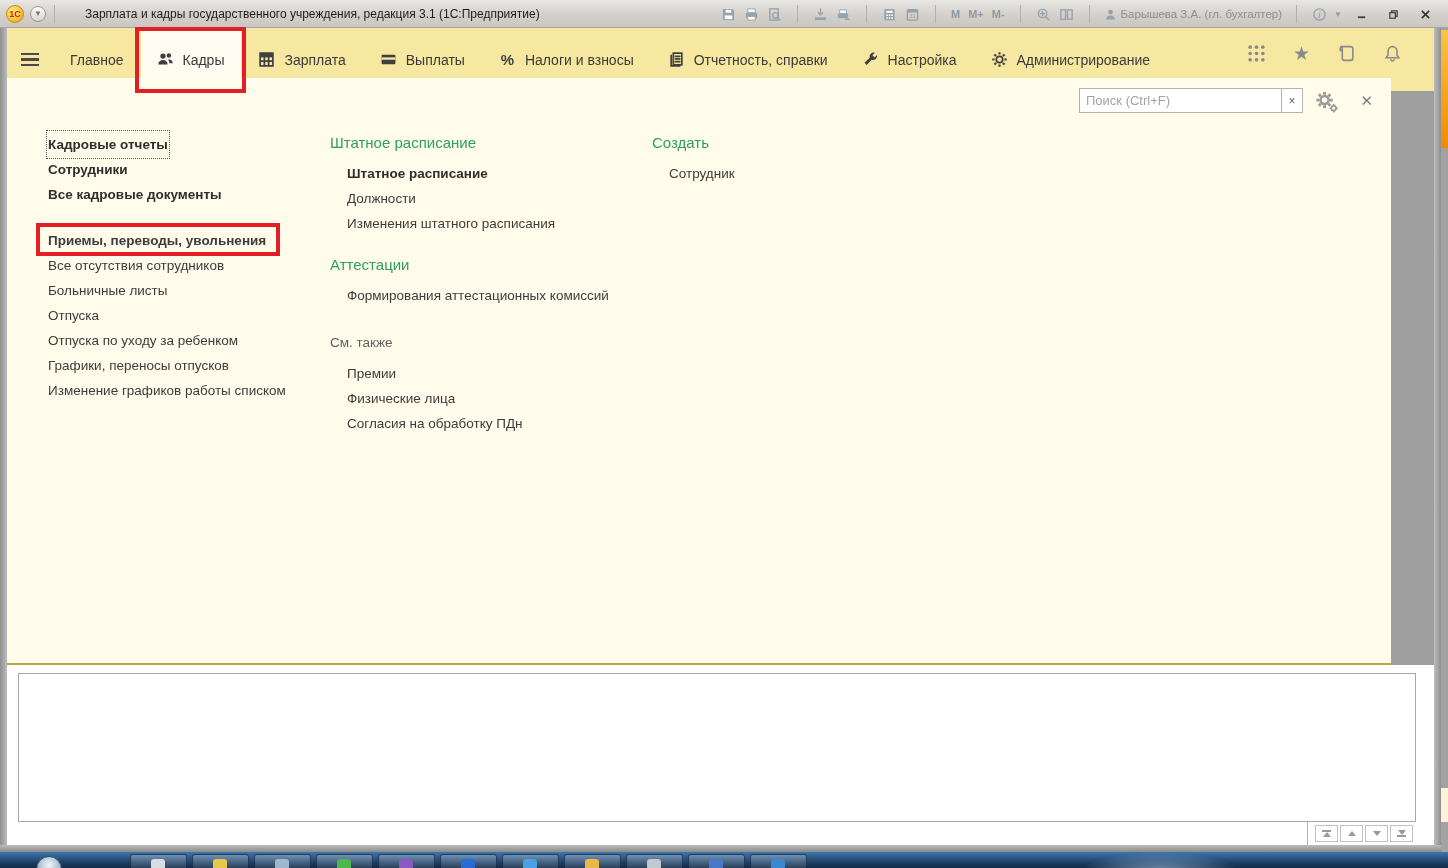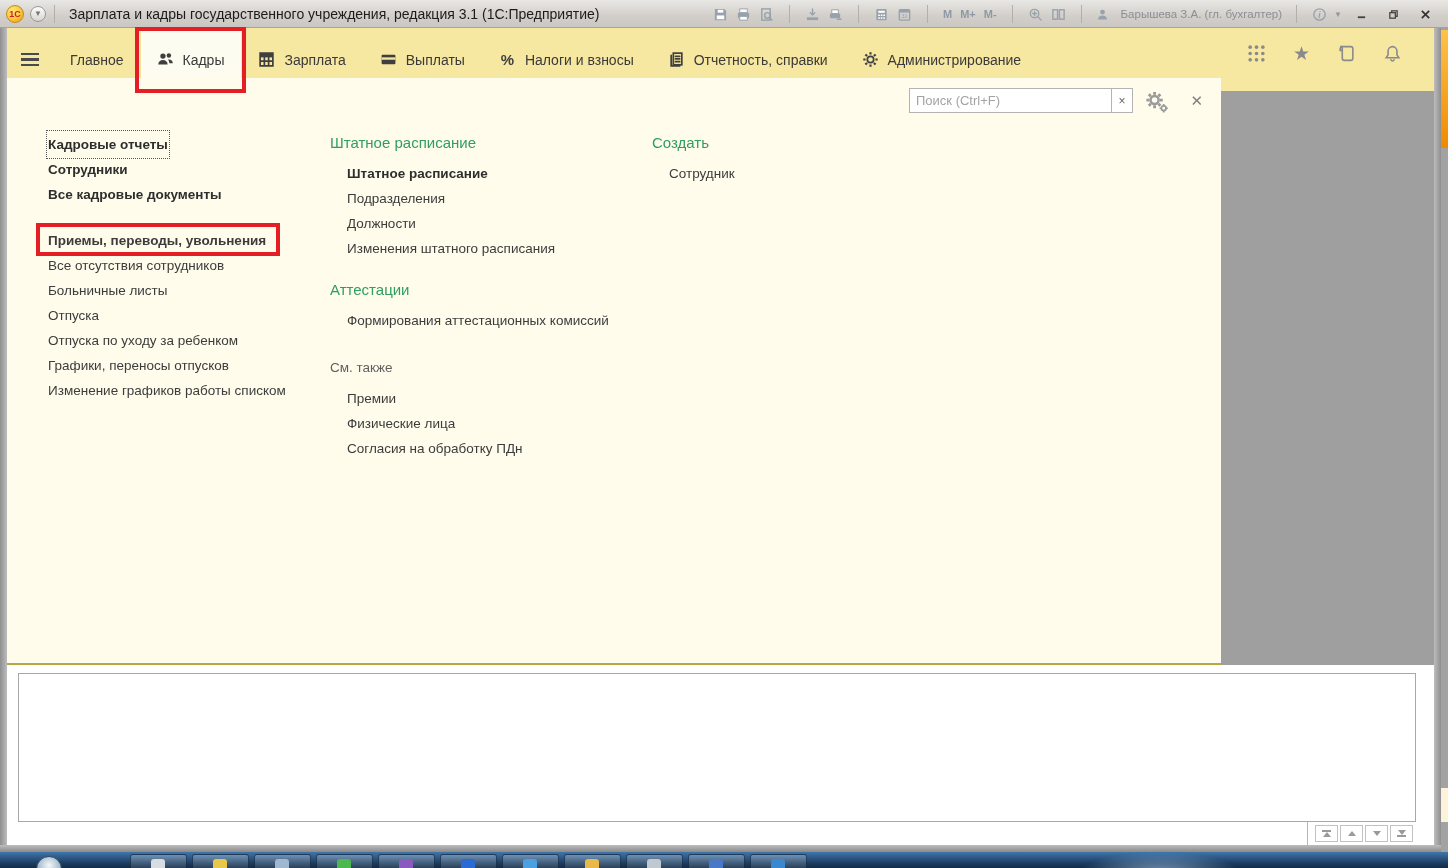--- a/index.html
+++ b/index.html
@@ -12,26 +12,26 @@
     background:linear-gradient(#e9e7e3, #d2cfca 60%, #cbc8c3);
     border-bottom:1px solid #a7a49f; display:flex; align-items:center; }
   .logo-badge { width:18px; height:18px; border-radius:50%; margin-left:6px;
     background:radial-gradient(circle at 35% 30%, #ffe97a, #f5c73d 55%, #e09a18);
     border:1px solid #c98a10; color:#d21f1f; font-size:9px; font-weight:bold;
     display:flex; align-items:center; justify-content:center; }
   .drop-orb { width:16px; height:16px; border-radius:50%; margin-left:6px;
     background:linear-gradient(#fdfdfd,#d8d5d0); border:1px solid #9b9893;
     color:#7a7772; font-size:8px; display:flex; align-items:center; justify-content:center; }
   .tb-sep { width:1px; height:18px; background:#b3b0ab; margin:0 8px; }
-  #title-text { font-size:14px; color:#1c1c1c; margin-left:6px; white-space:nowrap; }
+  #title-text { font-size:12px; color:#1c1c1c; margin-left:22px; white-space:nowrap; }
   #tb-right { position:absolute; right:10px; top:0; height:28px; display:flex; align-items:center; gap:6px; }
   .tb-ico { width:17px; height:17px; display:flex; align-items:center; justify-content:center; }
   .tb-ico svg { width:15px; height:15px; }
   .mem { font-size:11px; color:#8f99a3; font-weight:bold; padding:0 1px; }
-  #user-chip { display:flex; align-items:center; gap:12px; font-size:11.5px; color:#8a8f94; white-space:nowrap; }
+  #user-chip { display:flex; align-items:center; gap:4px; font-size:11.5px; color:#8a8f94; white-space:nowrap; }
   .win-btn { width:26px; height:19px; display:flex; align-items:center; justify-content:center; }
   .win-btn svg { width:11px; height:11px; }
 
   
   #frame-left  { left:0; top:28px; width:7px; height:824px; background:linear-gradient(90deg,#8f8f8f,#bdbdbd); }
   #frame-right { left:1434px; top:28px; width:7px; height:824px; background:linear-gradient(90deg,#bdbdbd,#8f8f8f); }
   #frame-bottom{ left:0; top:845px; width:1441px; height:7px; background:linear-gradient(#bdbdbd,#8a8a8a); }
   #bg-sliver   { left:1441px; top:28px; width:7px; height:824px; background:#a2a2a2; }
   #bg-sliver-orange { left:1441px; top:30px; width:7px; height:118px;
     background:linear-gradient(#ffc24a,#f08a00); }
@@ -46,21 +46,21 @@
   .mtab svg, .mtab .pc { width:17px; height:17px; }
   .mtab .pc { font-size:15px; font-weight:bold; color:#3f3f3f; display:flex; align-items:center; justify-content:center; }
   .mtab.active { background:#fdfcf0;padding-left:16px; }
   .red-frame { position:absolute; left:-6px; right:-5px; top:-1px; bottom:-2px;
     border:4px solid #e31e24; z-index:6; pointer-events:none; }
   #menubar-right { position:absolute; right:32px; top:0; height:50px; display:flex; align-items:center; gap:27px; }
   #menubar-right svg { width:19px; height:19px; }
   #menubar-right .star { font-size:19px; color:#8a8a8a; line-height:1; }
 
   
-  #panel { left:7px; top:78px; width:1214px; height:587px; background:#fffcec;
+  #panel { left:7px; top:78px; width:1384px; height:587px; background:#fffcec;
     border-bottom:2px solid #b9a647; }
   #search-row { position:absolute; right:88px; top:10px; display:flex; align-items:center; }
   #search-input { width:202px; height:25px; border:1px solid #b3b3b3; background:#fff;
     font-size:13px; color:#444; padding:0 6px; border-right:none; outline:none; font-family:"Liberation Sans",sans-serif; }
   #search-input::placeholder { color:#a3a3a3; }
   #search-clear { width:22px; height:25px; border:1px solid #b3b3b3; background:#fff;
     color:#666; font-size:12px; display:flex; align-items:center; justify-content:center; }
   #panel-gears { position:absolute; right:52px; top:12px; width:25px; height:24px; }
   #panel-close { position:absolute; right:18px; top:14px; font-size:15px; color:#7e7e7e; }
 
@@ -275,20 +275,26 @@
   </div>
 
   <div class="mtab">
     <svg viewBox="0 0 16 16">
         <rect class="ln" x="5" y="2" width="8" height="11"></rect>
         <path class="ln" d="M3 4v10h8M7 5h4M7 7.5h4M7 10h4"></path>
       </svg>
     <span>Отчетность, справки</span>
   </div>
 
+  <div class="mtab">
+    <svg viewBox="0 0 16 16">
+        <path class="fl" d="M14.2 4.6a3.8 3.8 0 0 1-5 3.6l-4.8 4.9-2-2 4.9-4.8a3.8 3.8 0 0 1 4.8-4.7L9.8 3.9l2.1 2.1 2.2-2.3c.1.3.1.6.1.9z"></path>
+      </svg>
+    <span>Настройка</span>
+  </div>
 
   <div class="mtab">
     <svg viewBox="0 0 16 16">
         <circle class="ln" cx="8" cy="8" r="3"></circle>
         <g stroke="#3f3f3f" stroke-width="2">
           <path d="M8 1.2v2.2M8 12.6v2.2M1.2 8h2.2M12.6 8h2.2M3.2 3.2l1.6 1.6M11.2 11.2l1.6 1.6M12.8 3.2l-1.6 1.6M4.8 11.2l-1.6 1.6"></path>
         </g>
       </svg>
     <span>Администрирование</span>
   </div>
@@ -358,21 +364,20 @@
         <span class="mi">Изменение графиков работы списком</span>
       </div>
   </div>
 
   <div class="col" style="left:323px; top:52px;">
     <div class="sect-header">Штатное расписание</div>
     <div class="indent" style="margin-top:5px;">
       <span class="mi bold">Штатное расписание</span>
       <div>
 
-      <span class="mi">Подразделения</span>
           <span class="mi">Должности</span>
           <span class="mi">Изменения штатного расписания</span>
         </div>
     </div>
 
     <div class="sect-header" style="margin-top:16px;">Аттестации</div>
     <div class="indent" style="margin-top:5px;">
 
     <span class="mi">Формирования аттестационных комиссий</span>
       </div>

